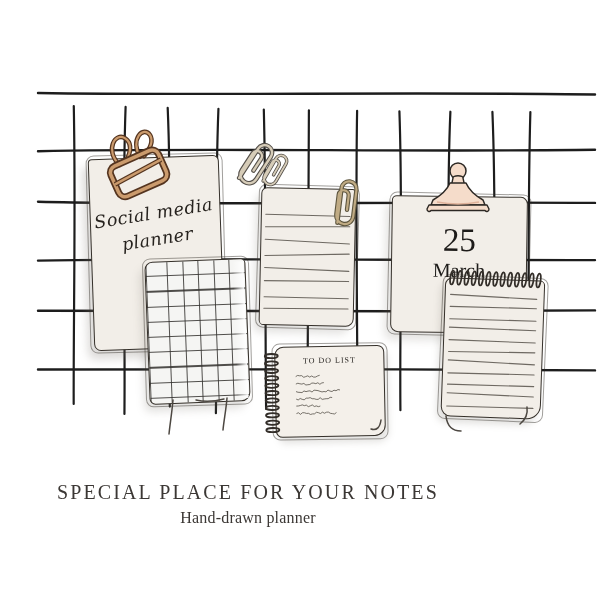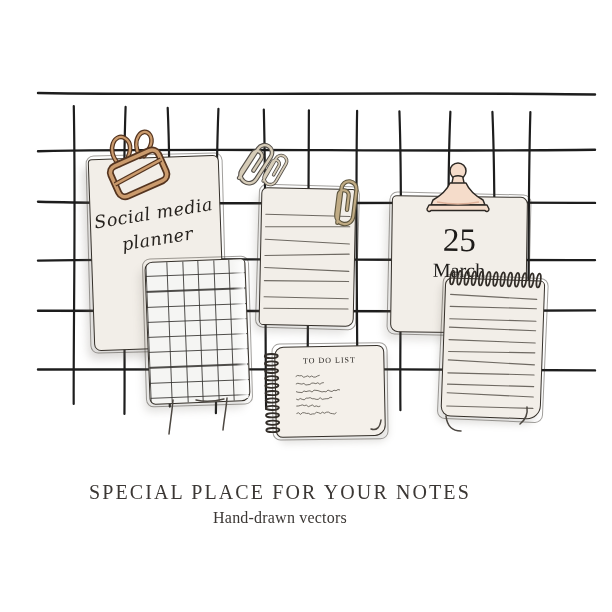--- a/index.html
+++ b/index.html
@@ -48,21 +48,21 @@
              box-shadow:3px 6px 7px rgba(125,118,110,.2);background:#f4f0ea;}
   .todotitle{text-align:center;margin-top:9px;font-size:8px;letter-spacing:1px;color:#221f1c;}
   #squiggles-svg{position:absolute;left:8px;top:24px;width:100px;height:60px;}
 
   .clip{position:absolute;z-index:8;pointer-events:none;}
   .binderclip{left:93px;top:112px;}
   .pclips{left:226px;top:128px;}
   .goldclip{left:322px;top:174px;}
   .pinkclip{left:420px;top:161px;}
 
-  .footer{position:absolute;left:0;top:481px;width:496px;text-align:center;color:var(--text,#3b3734);z-index:9;margin-left:32px;}
+  .footer{position:absolute;left:0;top:481px;width:496px;text-align:center;color:var(--text,#3b3734);z-index:9;}
   .ftitle{font-size:20px;letter-spacing:2.1px;}
   .fsub{font-size:16px;margin-top:5px;letter-spacing:.2px;}
 </style>
 </head>
 <body>
 
 <div class="stage">
 
   <svg id="wall-grid" viewBox="0 0 612 612">
       <path d="M38,93 C190,95.59831366282363 410,91.89360212987971 595,94.43274603226395" fill="none" stroke="#1d1d1d" stroke-width="2.4" stroke-linecap="round"></path>
@@ -218,15 +218,15 @@
       <path d="M173,400 C172,412 170,424 169,434" fill="none" stroke="#4c4741" stroke-width="1.5" stroke-linecap="round"></path>
       <path d="M227,398 C226,410 224,420 223,430" fill="none" stroke="#4c4741" stroke-width="1.5" stroke-linecap="round"></path>
       <path d="M196,400 C205,402 216,401 224,399" fill="none" stroke="#4c4741" stroke-width="1.5" stroke-linecap="round"></path>
       <path d="M446,416 C447,425 452,431 461,431" fill="none" stroke="#4c4741" stroke-width="1.5" stroke-linecap="round"></path>
       <path d="M527,407 C528,414 525,420 520,424" fill="none" stroke="#4c4741" stroke-width="1.5" stroke-linecap="round"></path>
       <path d="M371,429 C377,431 380,427 381,420" fill="none" stroke="#4c4741" stroke-width="1.5" stroke-linecap="round"></path>
     </svg>
 
   <div class="footer">
     <div class="ftitle">SPECIAL PLACE FOR YOUR NOTES</div>
-    <div class="fsub">Hand-drawn vectors</div>
+    <div class="fsub">Hand-drawn planner</div>
   </div>
 </div>
 
 </body></html>

